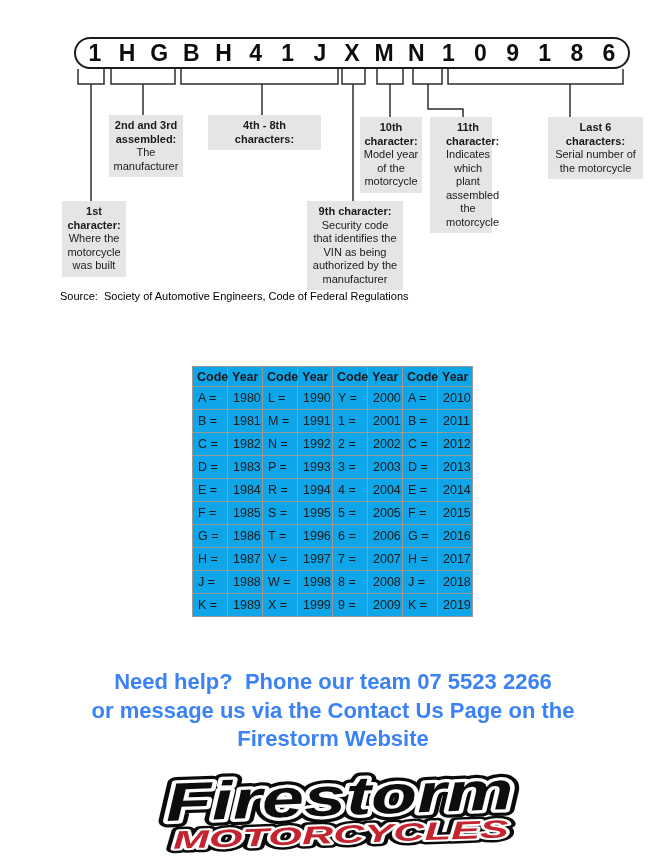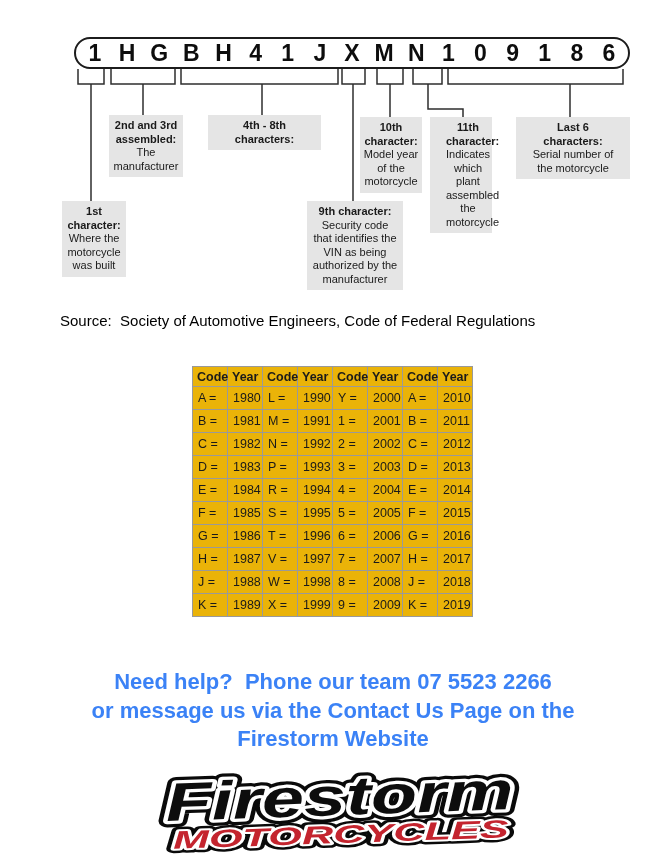--- a/index.html
+++ b/index.html
@@ -31,31 +31,31 @@
     color: #1a1a1a;
   }
   .callout-title { font-weight: bold; white-space: pre-line; }
   .callout-body  { white-space: pre-line; }
   #co-first        { left: 62px;  top: 201px; width: 64px; }
   #co-second-third { left: 109px; top: 115px; width: 74px; }
   #co-fourth-eighth{ left: 208px; top: 115px; width: 113px; }
   #co-ninth        { left: 307px; top: 201px; width: 96px; }
   #co-tenth        { left: 360px; top: 117px; width: 62px; }
   #co-eleventh     { left: 430px; top: 117px; width: 62px; padding-left: 16px; }
-  #co-last-six     { left: 516px; top: 117px; width: 114px; }
+  #co-last-six     { left: 548px; top: 117px; width: 95px; }
 
   
   .source-line {
-    position: absolute; left: 60px; top: 312px;
-    font-size: 15px; color: #000; white-space: pre; text-align: right;
+    position: absolute; left: 60px; top: 290px;
+    font-size: 11px; color: #000; white-space: pre; text-align: right;
   }
 
   
   .year-table-wrap { position: absolute; left: 192px; top: 366px; }
-  table.year-table { border-collapse: collapse; table-layout: fixed; width: 281px; background: #eab308; }
+  table.year-table { border-collapse: collapse; table-layout: fixed; width: 281px; background: #0ea5e9; }
   table.year-table th, table.year-table td {
     border: 1px solid #999; width: 35px; box-sizing: border-box;
     text-align: left; padding: 0 2px 0 5px; font-size: 12.5px; color: #1a1a1a;
   }
   table.year-table th { height: 20px; font-weight: bold; padding-left: 4px; }
   table.year-table td { height: 23px; font-weight: normal; }
 
   
   .help-text {
     position: absolute; left: 0; right: 0; top: 668px; text-align: center;

